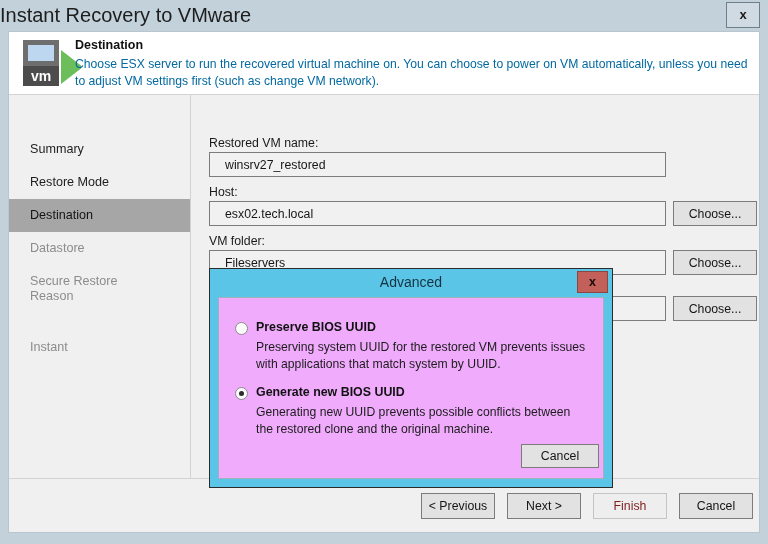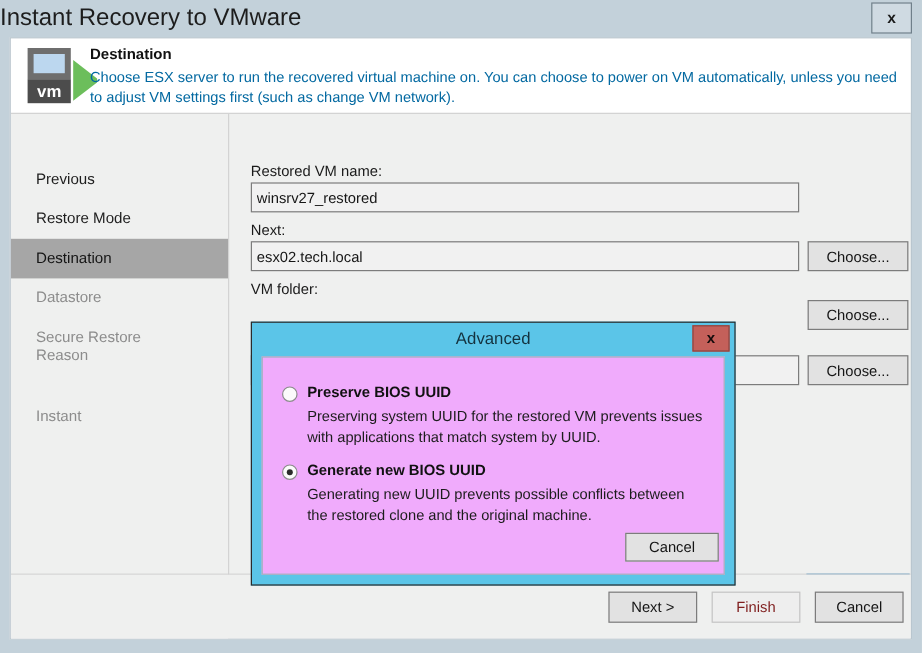--- a/index.html
+++ b/index.html
@@ -139,21 +139,21 @@
   }
   .text-input {
     position: absolute;
     height: 25px;
     background: #f1f1f1;
     border: 1px solid #7c7c7c;
     box-sizing: border-box;
     font-family: "Liberation Sans", sans-serif;
     font-size: 12.3px;
     color: #161616;
-    padding: 0 4px;
+    padding: 0 15px;
     line-height: 23px;
     outline: none;
   }
   .choose-btn {
     position: absolute;
     width: 84px; height: 25px;
     background: #e2e2e2;
     border: 1px solid #7c7c7c;
     box-sizing: border-box;
     font-family: "Liberation Sans", sans-serif;
@@ -338,40 +338,41 @@
           <text x="24" y="49" font-family="Liberation Sans, sans-serif" font-size="14" font-weight="bold" fill="#ffffff" text-anchor="middle">vm</text>
           <polygon points="44,18 44,52 66,35" fill="#6cbe5b"></polygon>
         </svg>
       </div>
       <div id="header-title">Destination</div>
       <div id="header-desc">Choose ESX server to run the recovered virtual machine on. You can choose to power on VM automatically, unless you need to adjust VM settings first (such as change VM network).</div>
     </div>
     <div id="header-rule"></div>
 
     <div id="sidebar">
-      <div class="nav-item" style="top:38px">Previous</div>
+      <div class="nav-item" style="top:38px">Summary</div>
       <div class="nav-item" style="top:71px">Restore Mode</div>
       <div class="nav-item active" style="top:104px">Destination</div>
       <div class="nav-item muted" style="top:137px">Datastore</div>
       <div class="nav-item muted" style="top:170px">Secure Restore</div>
       <div class="nav-item muted" style="top:185px">Reason</div>
       <div class="nav-item muted" style="top:236px">Instant</div>
     </div>
     <div id="sidebar-divider"></div>
 
     <div id="content">
 
       <div class="field-label" style="left:18px; top:41px">Restored VM name:</div>
       <input class="text-input" style="left: 18px; top: 57px; width: 457px;" value="winsrv27_restored">
 
-      <div class="field-label" style="left:18px; top:90px">Next:</div>
+      <div class="field-label" style="left:18px; top:90px">Host:</div>
       <input class="text-input" style="left: 18px; top: 106px; width: 457px;" value="esx02.tech.local">
       <button class="choose-btn" style="left:482px; top:106px">Choose...</button>
 
       <div class="field-label" style="left:18px; top:139px">VM folder:</div>
+      <input class="text-input" style="left: 18px; top: 155px; width: 457px;" value="Fileservers">
       <button class="choose-btn" style="left:482px; top:155px">Choose...</button>
 
       <input class="text-input" style="left: 18px; top: 201px; width: 457px;" value="">
       <button class="choose-btn" style="left:482px; top:201px">Choose...</button>
 
       <div id="hint-text">To customize machine BIOS UUID click Advanced.</div>
 
       <div id="advanced-btn">
         <span class="gear">
           <svg width="15" height="15" viewBox="0 0 16 16">
@@ -382,20 +383,21 @@
             <circle cx="8" cy="7.5" r="3.2" fill="#ffffff"></circle>
             <circle cx="8" cy="7.5" r="1.9" fill="#e08a16"></circle>
           </svg>
         </span>
         <span class="lbl">Advanced</span>
       </div>
     </div>
 
     <div id="footer-rule"></div>
     <div id="footer">
+      <button class="wiz-btn" style="left:412px">&lt; Previous</button>
       <button class="wiz-btn" style="left:498px">Next &gt;</button>
       <button class="wiz-btn disabled" style="left:584px">Finish</button>
       <button class="wiz-btn" style="left:670px">Cancel</button>
     </div>
 
     <div id="dialog">
       <div id="dlg-title">Advanced</div>
       <div id="dlg-close">x</div>
 
       <div id="dlg-body">

